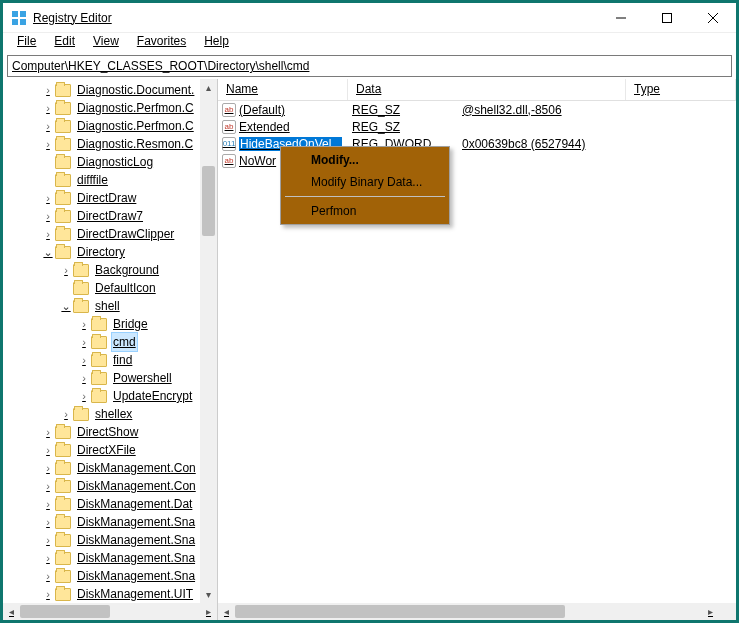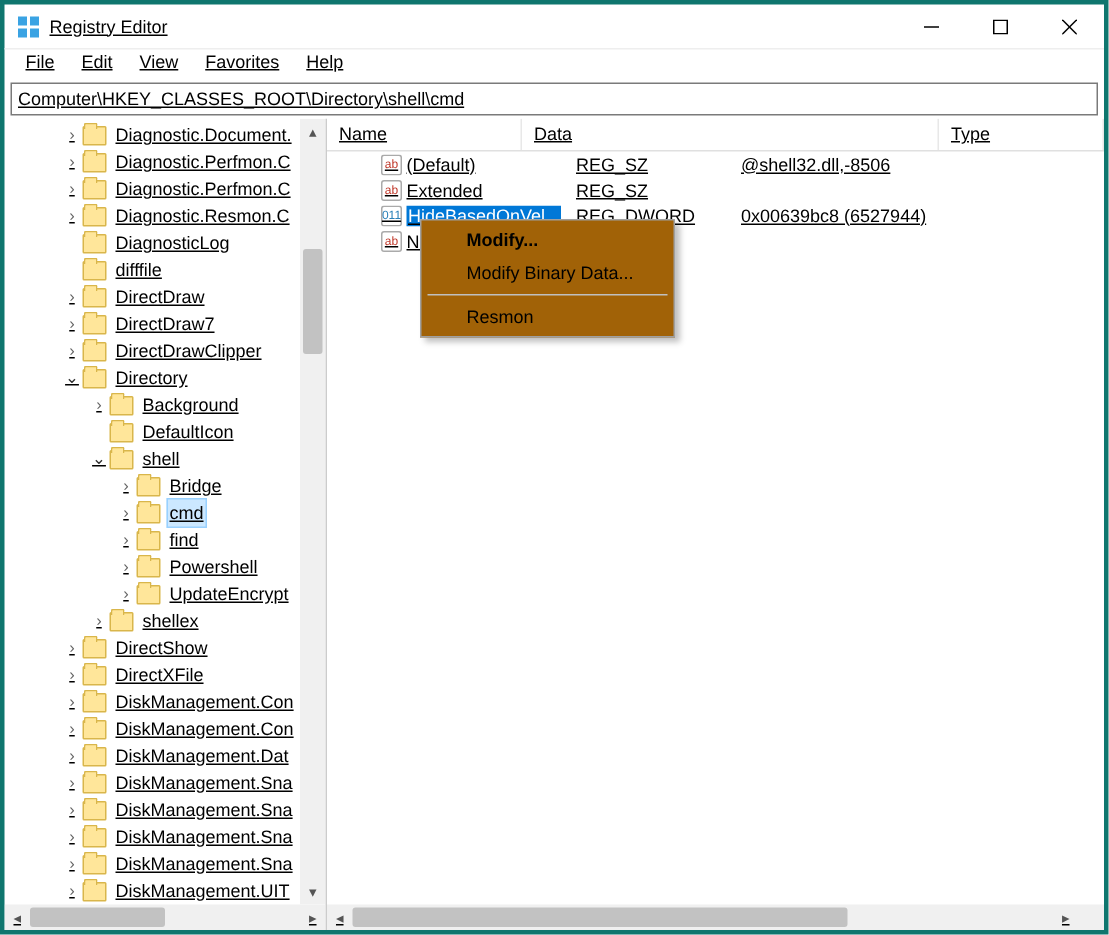--- a/index.html
+++ b/index.html
@@ -156,21 +156,21 @@
   }
   .col-name { width: 130px; }
   .col-type { width: 110px; }
   .col-data { flex: 1; }
   .list-body { flex:1; position:relative;}
   .list-row {
     display: flex;
     height: 17px;
     align-items: center;
   }
-  .list-row .c-name { width: 130px; padding-left: 4px; display:flex;align-items:center; gap:3px; overflow:hidden;margin-left:32px;}
+  .list-row .c-name { width: 130px; padding-left: 4px; display:flex;align-items:center; gap:3px; overflow:hidden;}
   .list-row .c-type { width: 110px; padding-left: 4px;}
   .list-row .c-data { flex:1; padding-left: 4px;}
   .val-icon {
     width: 14px; height: 14px;
     border: 1px solid #aaa;
     border-radius: 2px;
     display:flex;align-items:center;justify-content:center;
     font-size: 8px;
     background: #fff;
   }
@@ -459,18 +459,18 @@
             <div class="thumb" style="left:0;width:330px;"></div>
           </div>
         <div class="arr">▸</div>
         <div class="corner"></div>
       </div>
 
       <div class="ctx" style="left:62px; top:67px; width:170px;">
         <div class="ci bold">Modify...</div>
         <div class="ci">Modify Binary Data...</div>
         <div class="sep"></div>
-        <div class="ci">Resmon</div>
+        <div class="ci">Perfmon</div>
       </div>
     </div>
 
   </div>
 </div>
 
 </body></html>

